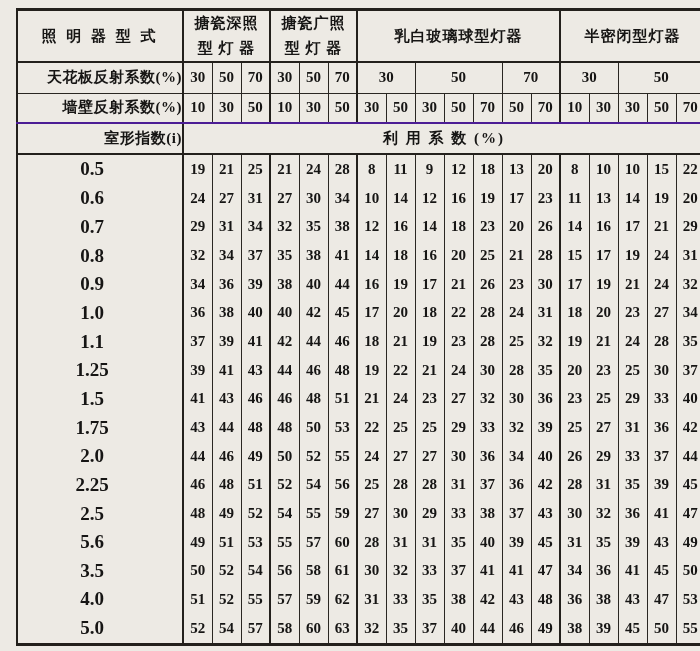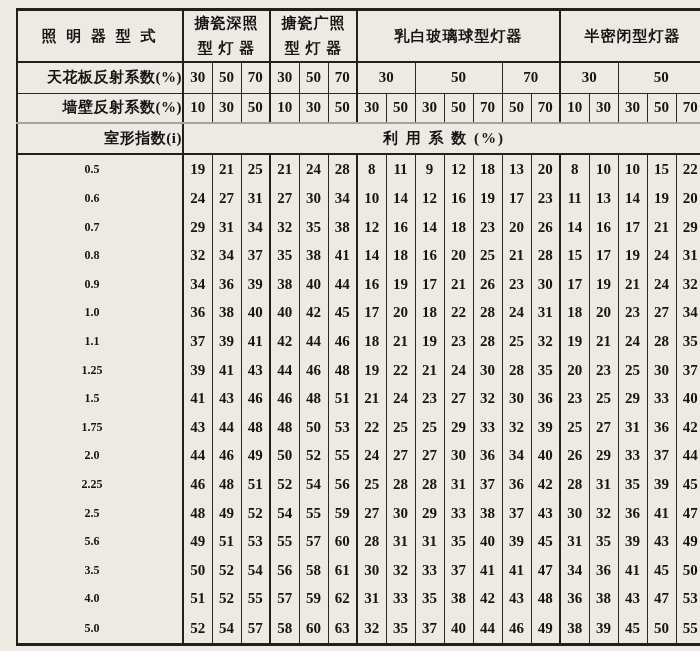--- a/index.html
+++ b/index.html
@@ -31,39 +31,39 @@
 
   
   tr.r1 { height: 52px; }
   tr.r2 { height: 31px; }
   tr.r3 { height: 30px; }
   tr.r4 { height: 31px; }
 
   
   tr.r1 > th, tr.r1 > td { border-bottom: 2px solid #23201c; }
   tr.r2 > th, tr.r2 > td { border-bottom: 1px solid #2a2722; }
-  tr.r3 > th, tr.r3 > td { border-bottom: 2px solid #a3a3a3; }
+  tr.r3 > th, tr.r3 > td { border-bottom: 2px solid #4c1d95; }
   tr.r4 > th, tr.r4 > td { border-bottom: 2px solid #23201c; }
 
   
   .v    { border-left: 1px solid #2a2722; }
   .gsep { border-left: 2px solid #23201c; }
 
   
   .lbl {
     text-align: right; padding-left: 26px;
     letter-spacing: 0.5px;
   }
   .corner {
     text-align: center; padding-left: 0;
     letter-spacing: 3px;
   }
   .grp { white-space: pre-line; line-height: 25px; letter-spacing: 1px; }
   .util { letter-spacing: 2px; }
-  .rowlabel { text-align: center; padding-right: 16px; font-size: 12px; }
+  .rowlabel { text-align: center; padding-right: 16px; font-size: 19px; }
   .num { font-size: 15px; }
 </style>
 </head>
 <body>
 
 <div class="paper">
   <table class="uc">
     <colgroup>
       <col style="width:166px">
       <col>

